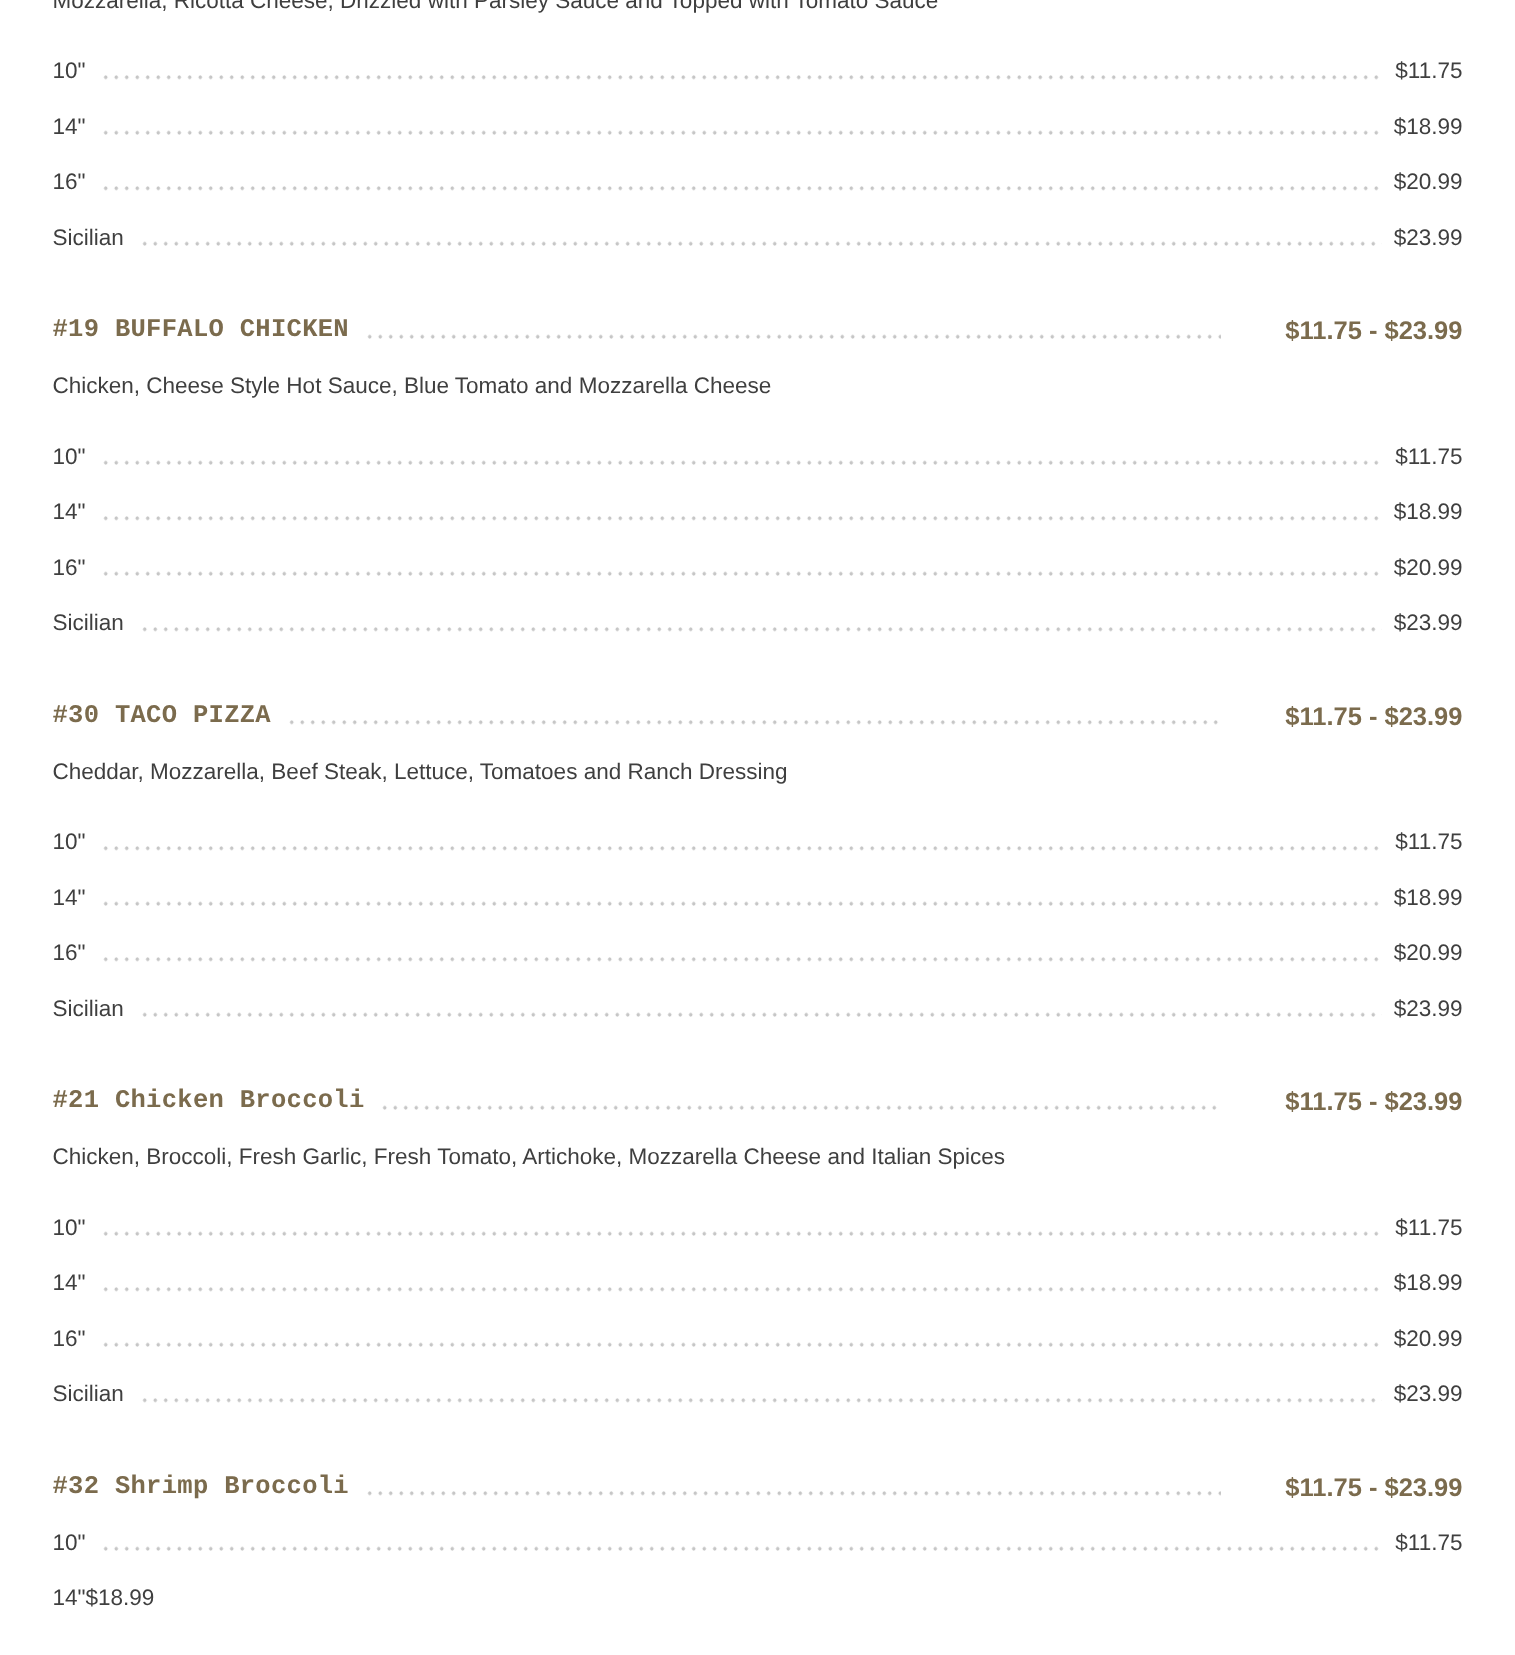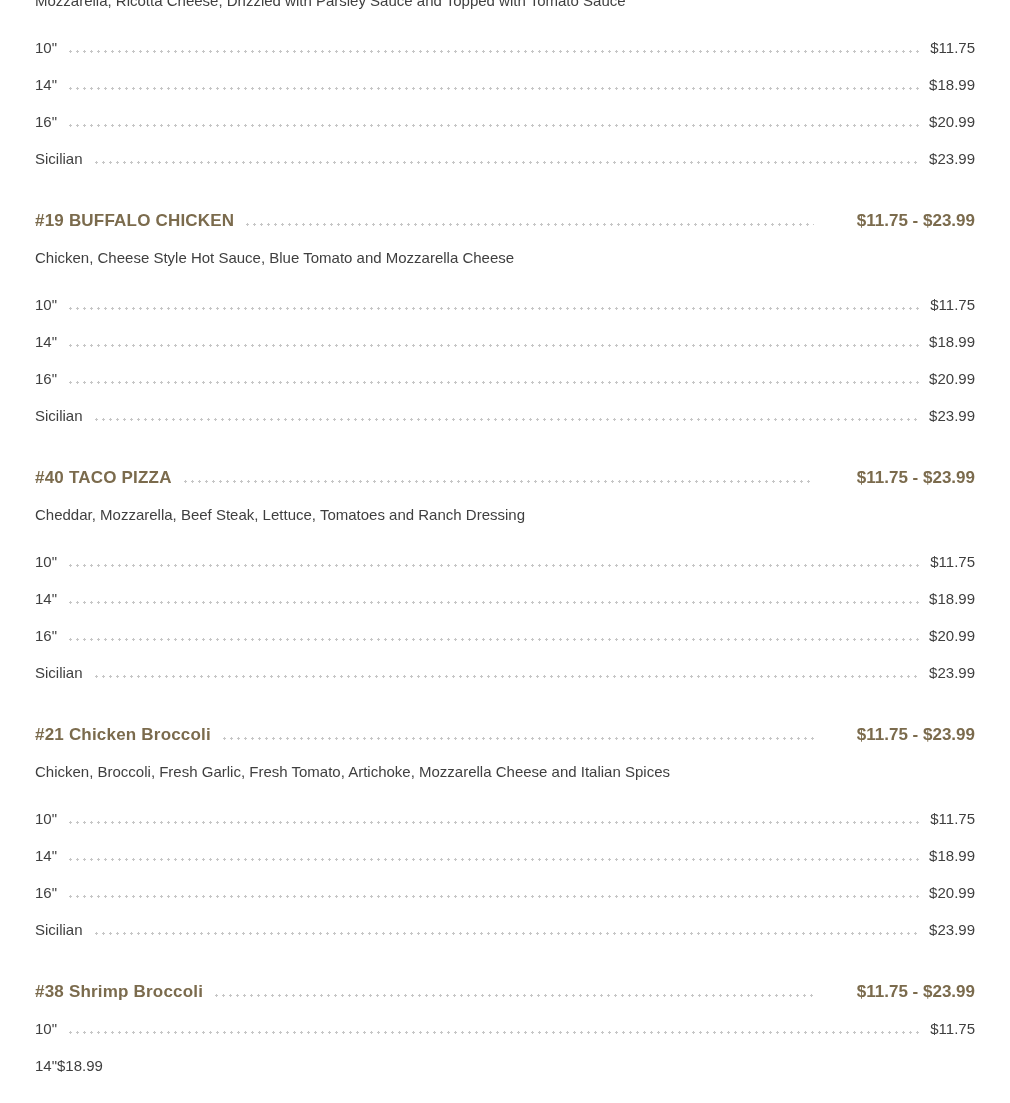--- a/index.html
+++ b/index.html
@@ -37,20 +37,21 @@
 
   .heading-row { margin-bottom: 14px; }
   .heading-row .dots { margin-bottom: 7px; }
   .item-name {
     font-size: 17px;
     font-weight: 600;
     color: var(--heading-color);
     line-height: 24px;
     letter-spacing: 0.2px;
     white-space: nowrap;
+    font-family: Liberation Mono, monospace;
   }
   .item-price-range {
     font-size: 17px;
     font-weight: 600;
     color: var(--heading-color);
     line-height: 24px;
     white-space: nowrap;
     margin-left: 35px;
   }
 
@@ -124,21 +125,21 @@
   </div>
         <div class="row size-row">
     <span class="size-label">Sicilian</span>
     <span class="dots"></span>
     <span class="size-price">$23.99</span>
   </div>
       </div>
   </section>
     <section class="menu-item">
     <div class="row heading-row">
-      <span class="item-name">#40 TACO PIZZA</span>
+      <span class="item-name">#30 TACO PIZZA</span>
       <span class="dots"></span>
       <span class="item-price-range">$11.75 - $23.99</span>
     </div>
     <p class="item-desc">Cheddar, Mozzarella, Beef Steak, Lettuce, Tomatoes and Ranch Dressing</p>
     <div class="sizes">
         <div class="row size-row">
     <span class="size-label">10"</span>
     <span class="dots"></span>
     <span class="size-price">$11.75</span>
   </div>
@@ -184,21 +185,21 @@
   </div>
         <div class="row size-row">
     <span class="size-label">Sicilian</span>
     <span class="dots"></span>
     <span class="size-price">$23.99</span>
   </div>
       </div>
   </section>
     <section class="menu-item">
     <div class="row heading-row">
-      <span class="item-name">#38 Shrimp Broccoli</span>
+      <span class="item-name">#32 Shrimp Broccoli</span>
       <span class="dots"></span>
       <span class="item-price-range">$11.75 - $23.99</span>
     </div>
     <div class="sizes">
         <div class="row size-row">
     <span class="size-label">10"</span>
     <span class="dots"></span>
     <span class="size-price">$11.75</span>
   </div>
         <div class="row size-row">

